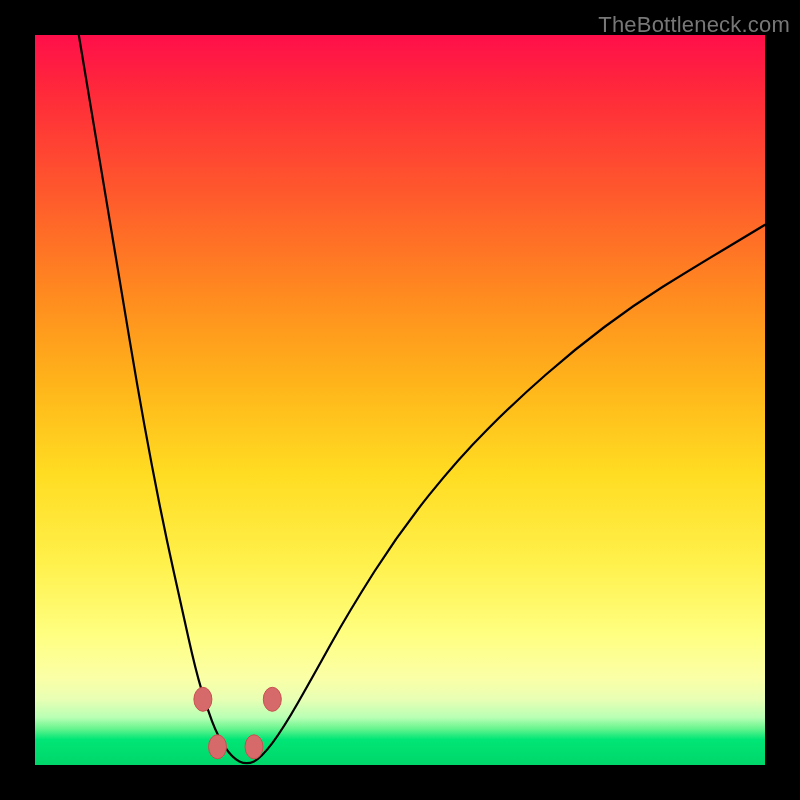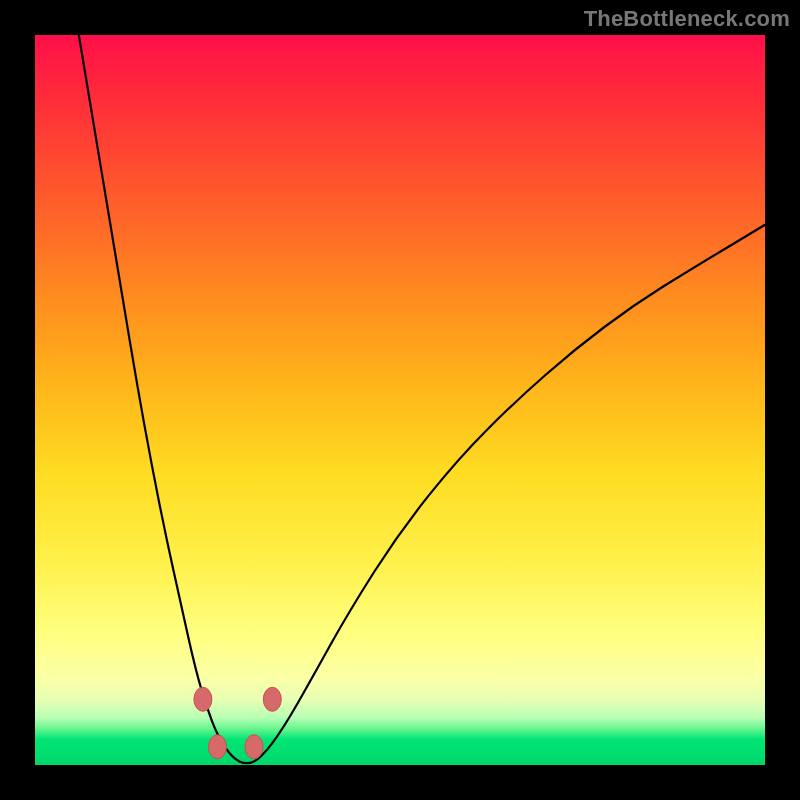--- a/index.html
+++ b/index.html
@@ -36,27 +36,26 @@
       #ffff80 82%,
       #fbffa6 88%,
       #e8ffb4 91%,
       #b8ffb4 93.5%,
       #68f58f 95%,
       #00e676 96.5%,
       #00d66a 100%);
   }
   .watermark {
     position: absolute;
-    top: 6px;
+    top: 12px;
     right: 10px;
     color: #777;
     font-size: 22px;
     letter-spacing: 0.2px;
     user-select: none;
-    font-weight: bold;
   }
   svg.curve {
     position: absolute;
     left: 0;
     top: 0;
     width: 730px;
     height: 730px;
     overflow: visible;
   }
   .marker {

